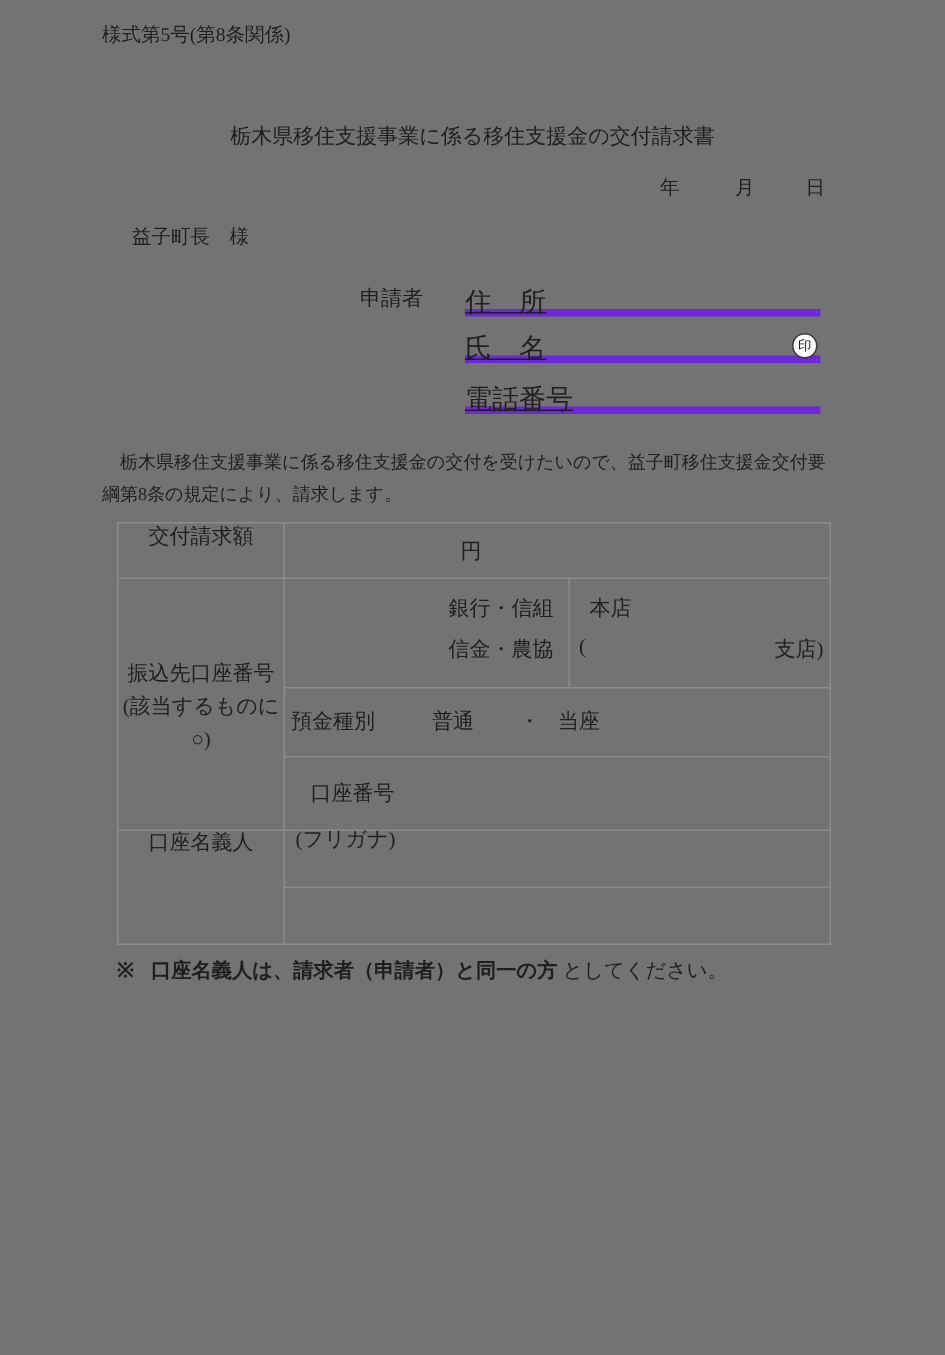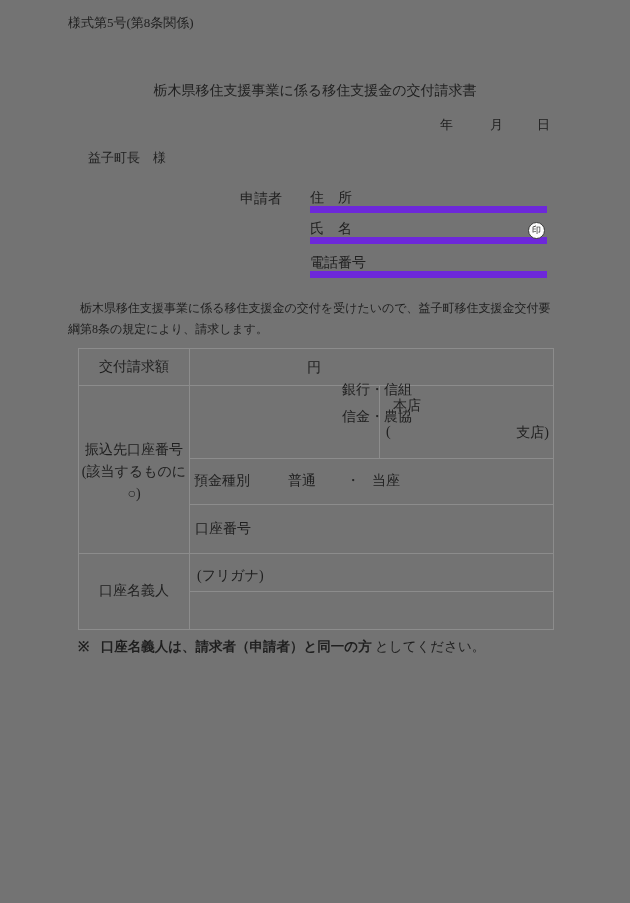--- a/index.html
+++ b/index.html
@@ -13,39 +13,39 @@
   }
   .abs{position:absolute;}
   .fs12{font-size:12px;}
   .fs13{font-size:13px;}
   .fs14{font-size:14px;}
   .nowrap{white-space:nowrap;}
 
   
   .field-row{
     position:absolute;left:310px;width:237px;height:17px;
-    border-bottom:7px solid #6d28d9;
-    font-size:14px;white-space:nowrap;
+    border-bottom:5px solid #6d28d9;
+    font-size:18px;white-space:nowrap;text-decoration:underline;
   }
   .seal{
     position:absolute;left:528px;top:222px;
     width:15px;height:15px;border:1px solid #3a3a3a;border-radius:50%;
     display:flex;align-items:center;justify-content:center;
     font-size:9px;line-height:1;background:#fcfcfc;
   }
 
   
   .form-table{
     position:absolute;left:78px;top:348px;
     width:474px;height:280px;
     border:1px solid #8c8c8c;
     font-size:14px;
   }
   .tline{position:absolute;background:#8c8c8c;}
-  .cell-center{display:flex;align-items:center;justify-content:center;text-align:center;}
+  .cell-center{display:flex;justify-content:center;text-align:center;}
   .cell-vcenter{display:flex;align-items:center;}
 </style>
 </head>
 <body>
 
 <div class="page">
 
   <div class="abs fs13 nowrap" style="left:68px;top:14px;">様式第5号(第8条関係)</div>
 
   <div class="abs fs14 nowrap" style="left:0;right:0;top:82px;text-align:center;">栃木県移住支援事業に係る移住支援金の交付請求書</div>
@@ -92,47 +92,47 @@
       <span>交付請求額</span>
     </div>
     <span class="abs" style="left:228px;top:10px;">円</span>
 
     <div class="abs" style="left:0;top:36px;width:110px;height:168px;display:flex;flex-direction:column;justify-content:center;align-items:center;text-align:center;line-height:22px;padding-top:6px;box-sizing:border-box;font-family:Liberation Serif, serif;">
       <div class="nowrap">振込先口座番号</div>
       <div class="nowrap">(該当するものに</div>
       <div class="nowrap">○)</div>
     </div>
 
-    <div class="abs" style="left:110px;top:20px;width:190px;height:73px;margin-left:43px;">
+    <div class="abs" style="left:110px;top:36px;width:190px;height:73px;">
       <div class="abs nowrap" style="right:10px;top:12px;">銀行・信組</div>
       <div class="abs nowrap" style="right:10px;top:39px;">信金・農協</div>
     </div>
 
     <div class="abs" style="left:300px;top:36px;width:174px;height:73px;">
       <span class="abs" style="left:14px;top:12px;">本店</span>
       <span class="abs" style="left:7px;top:39px;">(</span>
       <span class="abs" style="right:4px;top:39px;">支店)</span>
     </div>
 
     <div class="abs cell-vcenter" style="left:110px;top:109px;width:364px;height:46px;padding-left:5px;box-sizing:border-box;">
       <span style="margin-right:38px;">預金種別</span>
       <span style="margin-right:30px;">普通</span>
       <span style="margin-right:12px;">・</span>
       <span>当座</span>
     </div>
 
-    <div class="abs cell-vcenter" style="left:110px;top:155px;width:364px;height:49px;padding-left:6px;box-sizing:border-box;">
+    <div class="abs cell-vcenter" style="left:110px;top:155px;width:364px;height:49px;padding-left:18px;box-sizing:border-box;">
       <span>口座番号</span>
     </div>
 
     <div class="abs cell-center" style="left:0;top:204px;width:110px;height:76px;">
       <span>口座名義人</span>
     </div>
 
-    <div class="abs cell-vcenter" style="left:110px;top:208px;width:364px;height:38px;padding-left:8px;box-sizing:border-box;">
+    <div class="abs cell-vcenter" style="left:110px;top:192px;width:364px;height:38px;padding-left:8px;box-sizing:border-box;">
       <span>(フリガナ)</span>
     </div>
 
     <div class="abs" style="left:110px;top:242px;width:364px;height:38px;"></div>
   </div>
 
   <div class="abs nowrap" style="left:78px;top:637px;font-size:13.5px;">
     <span style="font-weight:bold;">※</span>
     <span style="font-weight:bold;margin-left:8px;">口座名義人は、請求者（申請者）と同一の方</span>
     <span>としてください。</span>

